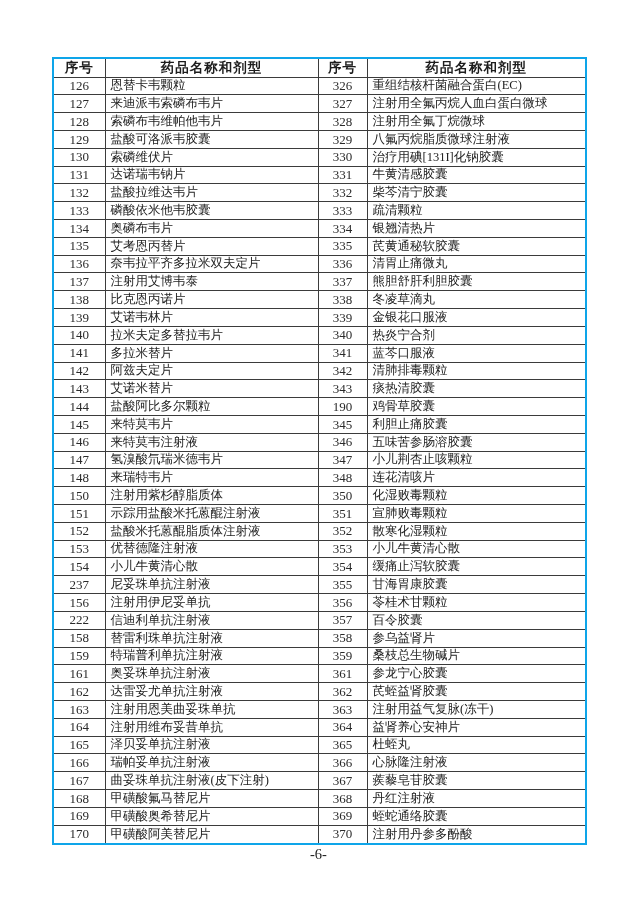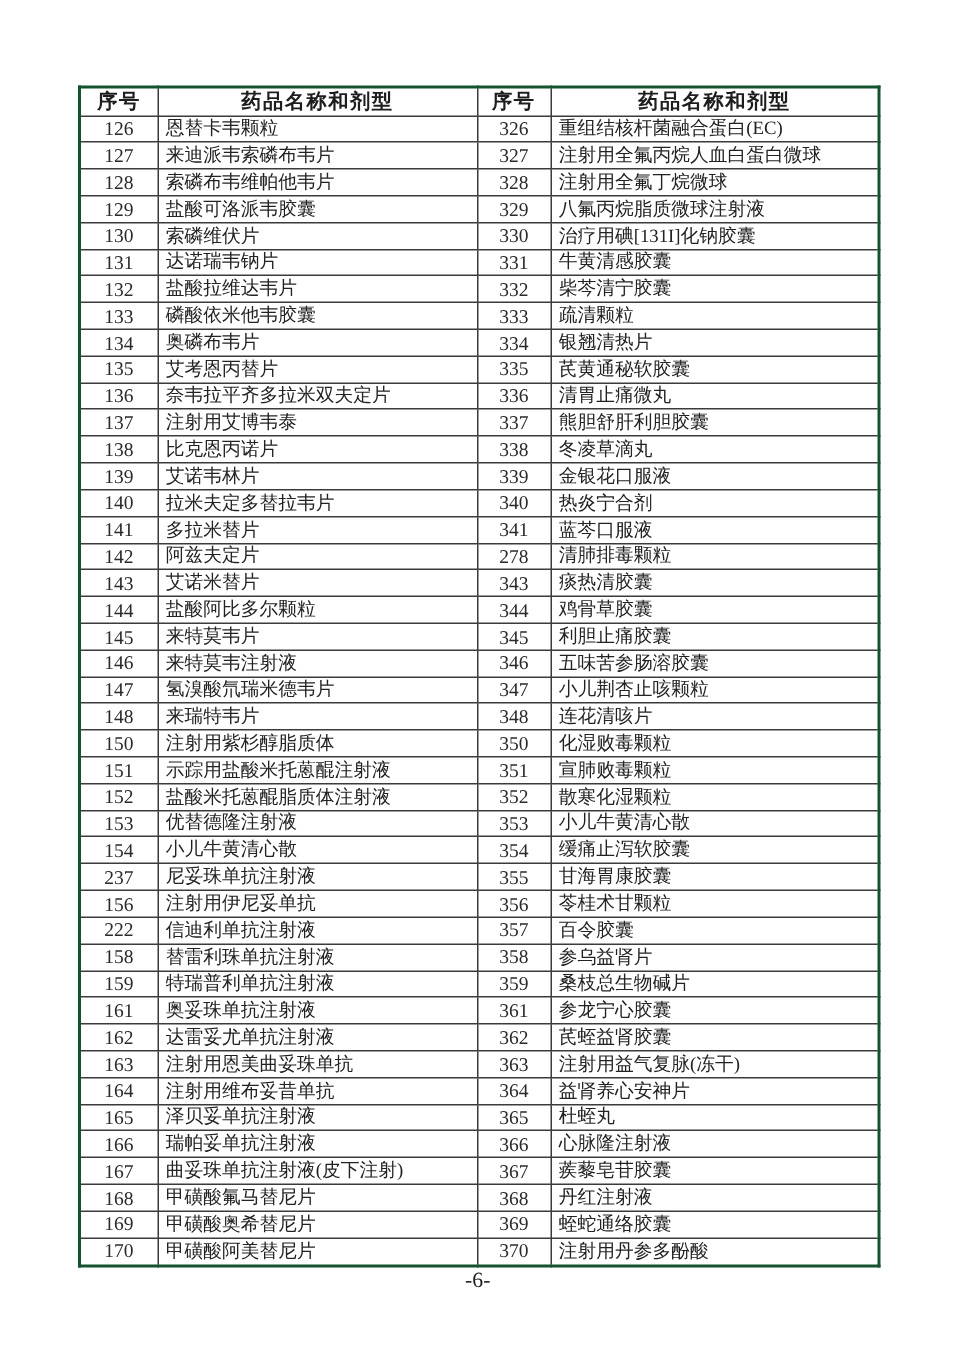--- a/index.html
+++ b/index.html
@@ -18,21 +18,21 @@
   }
   table.drug-table {
     position: absolute;
     left: 52px;
     top: 57px;
     width: 533px;
     height: 788px;
     border-collapse: collapse;
     table-layout: fixed;
     background: #ffffff;
-    border: 2px solid #14532d;
+    border: 2px solid #0ea5e9;
   }
   .drug-table th,
   .drug-table td {
     border: 1px solid #3b3b3b;
     padding: 0;
     margin: 0;
     line-height: 1.05;
     overflow: hidden;
     white-space: nowrap;
     vertical-align: middle;
@@ -180,33 +180,33 @@
         </tr>
         <tr>
           <td class="num">141</td>
           <td class="name">多拉米替片</td>
           <td class="num">341</td>
           <td class="name">蓝芩口服液</td>
         </tr>
         <tr>
           <td class="num">142</td>
           <td class="name">阿兹夫定片</td>
-          <td class="num">278</td>
+          <td class="num">342</td>
           <td class="name">清肺排毒颗粒</td>
         </tr>
         <tr>
           <td class="num">143</td>
           <td class="name">艾诺米替片</td>
           <td class="num">343</td>
           <td class="name">痰热清胶囊</td>
         </tr>
         <tr>
           <td class="num">144</td>
           <td class="name">盐酸阿比多尔颗粒</td>
-          <td class="num">344</td>
+          <td class="num">190</td>
           <td class="name">鸡骨草胶囊</td>
         </tr>
         <tr>
           <td class="num">145</td>
           <td class="name">来特莫韦片</td>
           <td class="num">345</td>
           <td class="name">利胆止痛胶囊</td>
         </tr>
         <tr>
           <td class="num">146</td>

